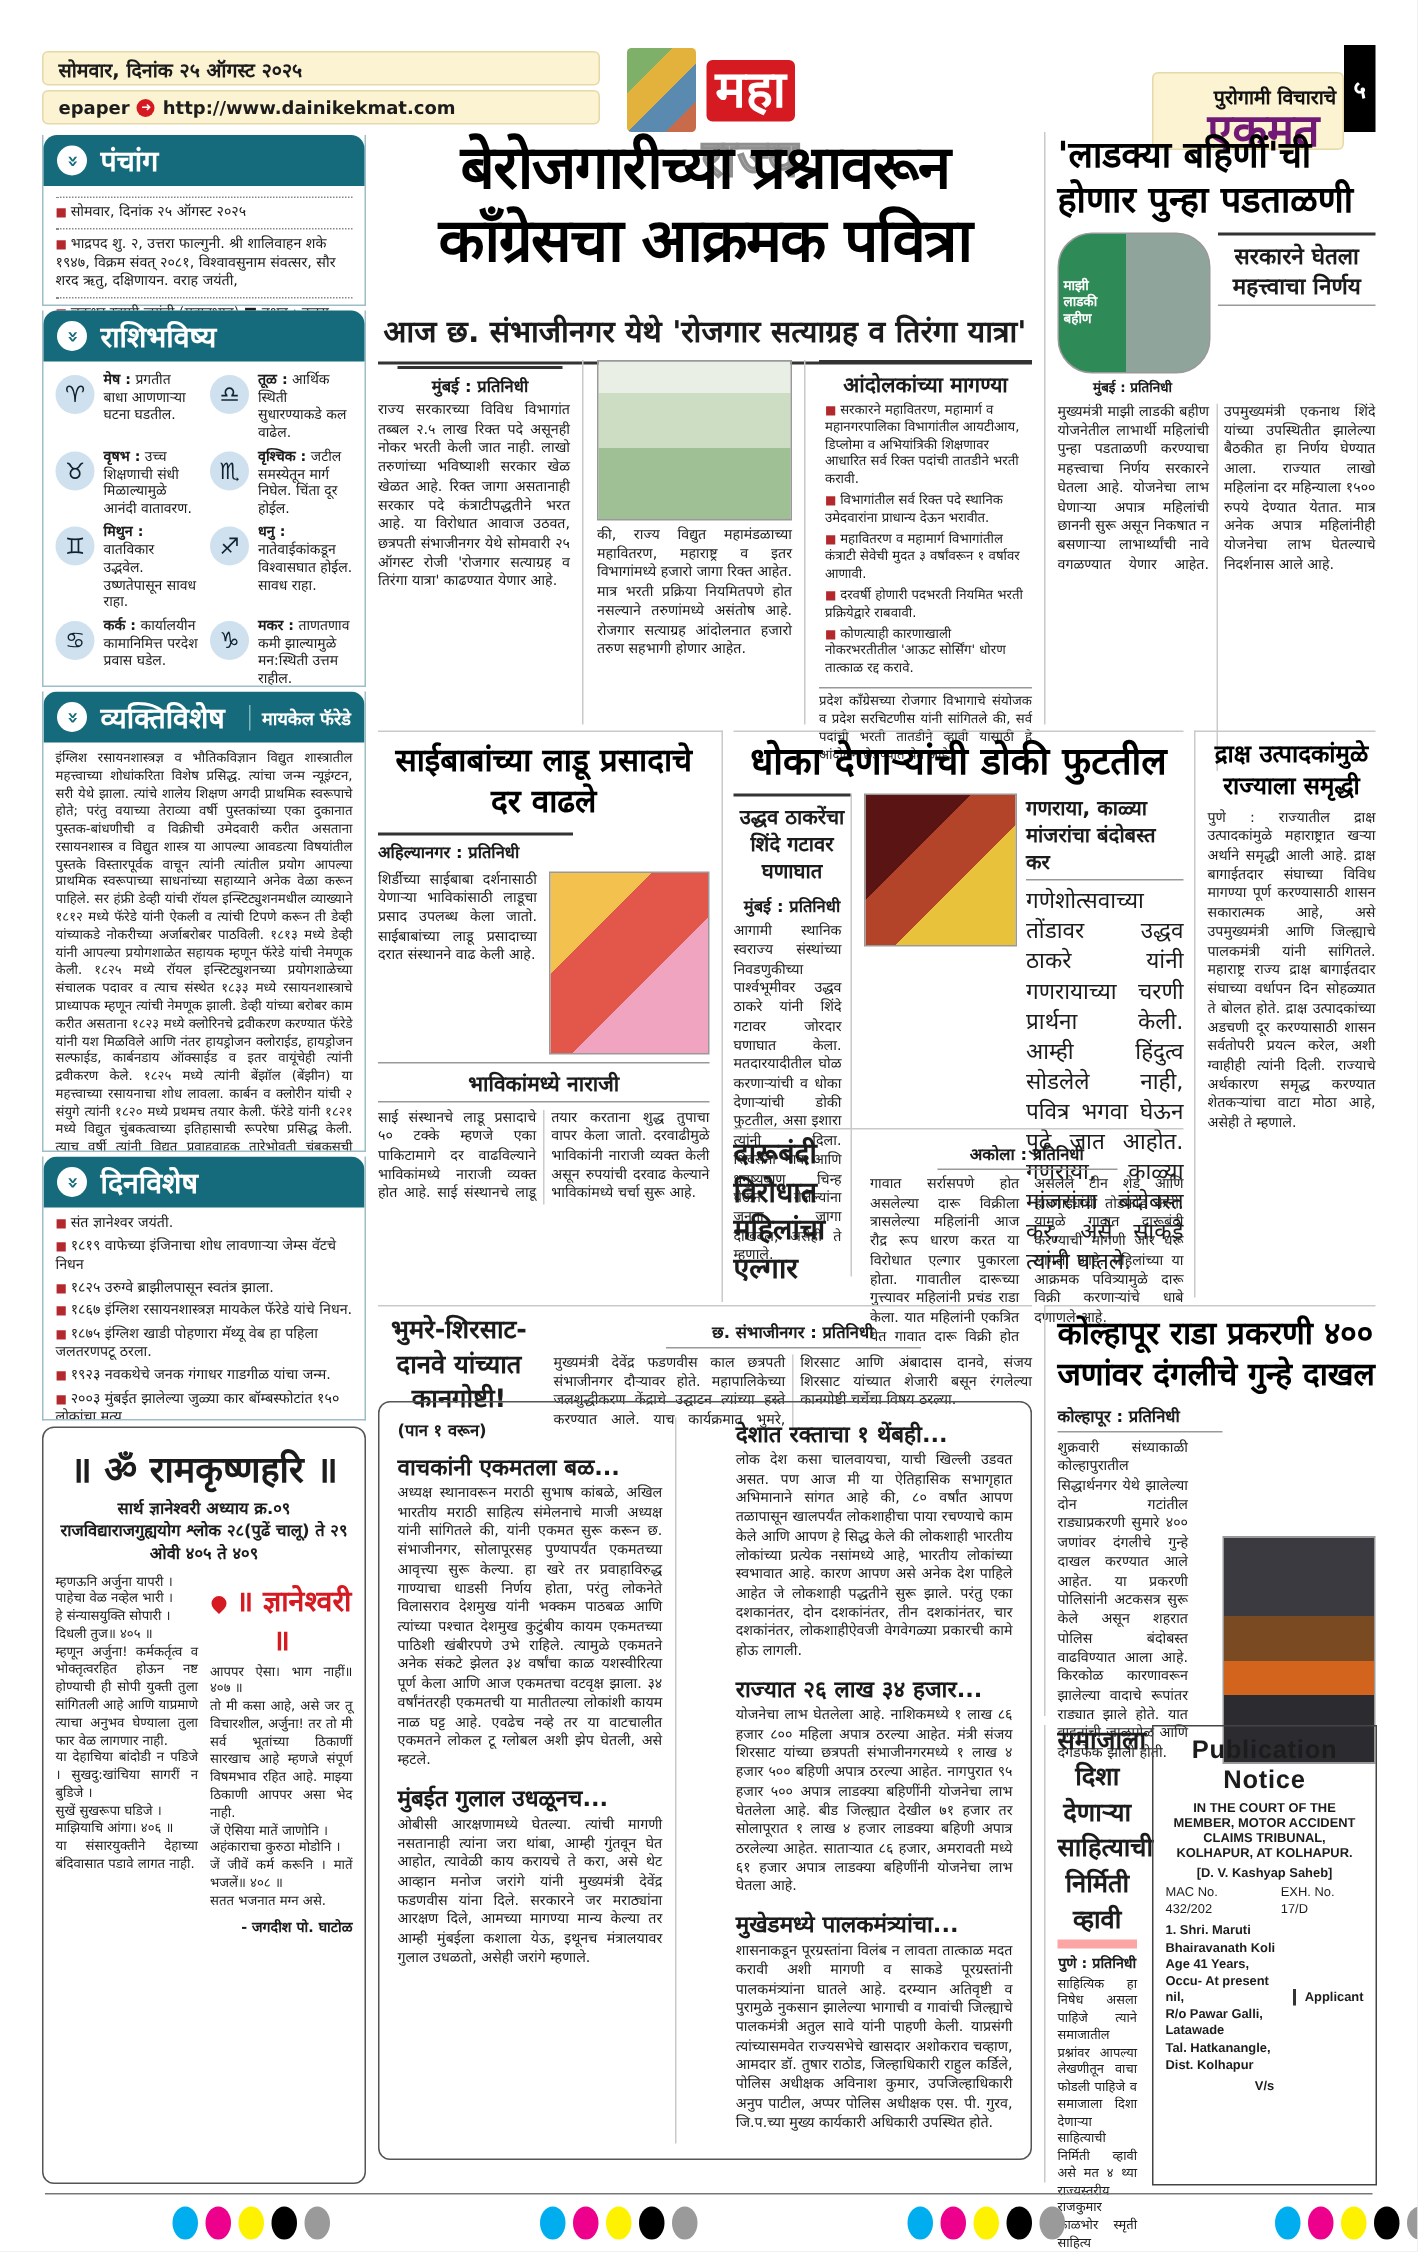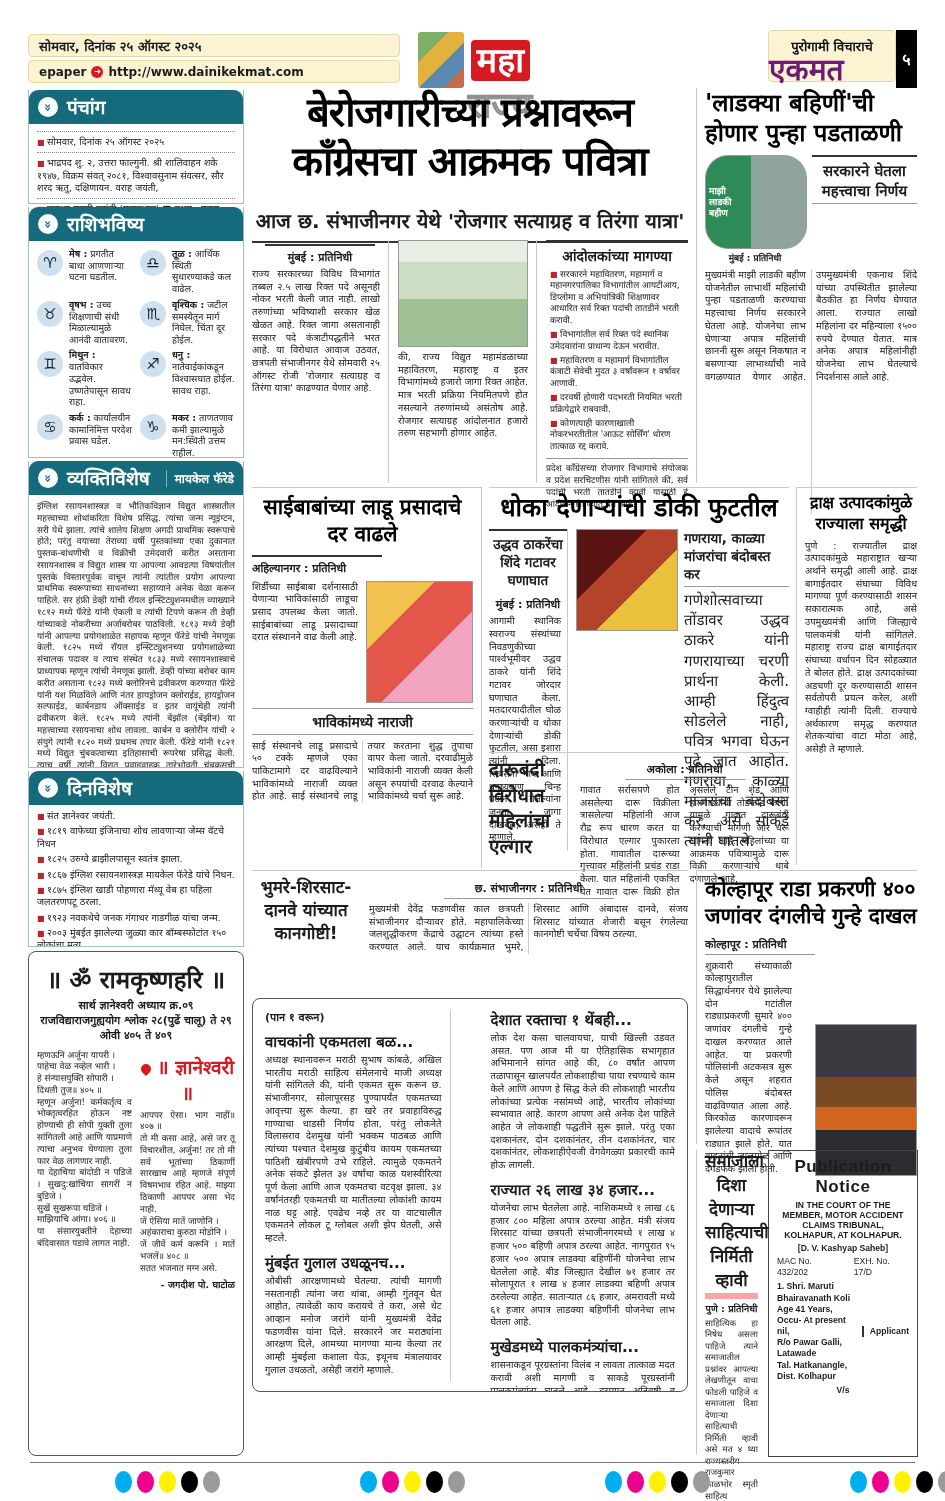--- a/index.html
+++ b/index.html
@@ -82,21 +82,21 @@
   <div class="abs cream m-url" style="left:28px;top:60px;width:372px;height:23px;">
     <span>epaper</span>
     <span class="red-dot">➜</span>
     <span>http://www.dainikekmat.com</span>
   </div>
   <div class="abs logo-collage" style="left:418px;top:32px;width:46px;height:56px;"></div>
   <div class="abs" style="left:468px;top:40px;height:44px;display:flex;align-items:center;flex-direction:column;">
     <span class="logo-maha">महा</span>
       <span class="logo-rajya">राज्य</span>
   </div>
-  <div class="abs cream" style="left:768px;top:30px;width:128px;height:52px;padding-top:6px;">
+  <div class="abs cream" style="left:768px;top:48px;width:128px;height:52px;padding-top:6px;padding-left:36px;">
     <div class="tagline">पुरोगामी विचाराचे</div>
     <div class="brand">एकमत</div>
   </div>
   <div class="abs pagenum" style="left:896px;top:30px;width:21px;height:58px;">५</div>
 
   <div class="abs teal-box" style="left:28px;top:90px;width:216px;height:114px;">
     <div class="teal-head">
       <span class="chev">
           <span>»</span>
         </span>
@@ -305,21 +305,21 @@
   </div>
 
   <div class="abs" style="left:252px;top:870px;width:436px;height:102px;border-top:1px solid #c9c9c9;padding-top:5px;display:flex;gap:9px;">
     <div style="width:108px;font-weight:bold;font-size:17px;text-align:center;line-height:1.35;">भुमरे-शिरसाट-दानवे यांच्यात कानगोष्टी!</div>
     <div style="flex:1;">
       <div class="byline2" style="width:170px;">छ. संभाजीनगर : प्रतिनिधी</div>
       <div class="tiny cols2">मुख्यमंत्री देवेंद्र फडणवीस काल छत्रपती संभाजीनगर दौऱ्यावर होते. महापालिकेच्या जलशुद्धीकरण केंद्राचे उद्घाटन त्यांच्या हस्ते करण्यात आले. याच कार्यक्रमात भुमरे, शिरसाट आणि अंबादास दानवे, संजय शिरसाट यांच्यात शेजारी बसून रंगलेल्या कानगोष्टी चर्चेचा विषय ठरल्या.</div>
     </div>
   </div>
 
-  <div class="abs contbox" style="left:252px;top:998px;width:436px;height:394px;overflow:hidden;">
+  <div class="abs contbox" style="left:252px;top:934px;width:436px;height:506px;overflow:hidden;">
     <div style="display:flex;gap:12px;height:100%;">
       <div style="flex:1;" class="vr">
         <div style="font-weight:bold;font-size:11px;">(पान १ वरून)</div>
         <div class="conthead">वाचकांनी एकमतला बळ...</div>
         <div class="tiny" style="padding-right:8px;">अध्यक्ष स्थानावरून मराठी सुभाष कांबळे, अखिल भारतीय मराठी साहित्य संमेलनाचे माजी अध्यक्ष यांनी सांगितले की, यांनी एकमत सुरू करून छ. संभाजीनगर, सोलापूरसह पुण्यापर्यंत एकमतच्या आवृत्त्या सुरू केल्या. हा खरे तर प्रवाहाविरुद्ध गाण्याचा धाडसी निर्णय होता, परंतु लोकनेते विलासराव देशमुख यांनी भक्कम पाठबळ आणि त्यांच्या पश्चात देशमुख कुटुंबीय कायम एकमतच्या पाठिशी खंबीरपणे उभे राहिले. त्यामुळे एकमतने अनेक संकटे झेलत ३४ वर्षांचा काळ यशस्वीरित्या पूर्ण केला आणि आज एकमतचा वटवृक्ष झाला. ३४ वर्षांनंतरही एकमतची या मातीतल्या लोकांशी कायम नाळ घट्ट आहे. एवढेच नव्हे तर या वाटचालीत एकमतने लोकल टू ग्लोबल अशी झेप घेतली, असे म्हटले.</div>
         <div class="conthead">मुंबईत गुलाल उधळूनच...</div>
         <div class="tiny" style="padding-right:8px;">ओबीसी आरक्षणामध्ये घेतल्या. त्यांची मागणी नसतानाही त्यांना जरा थांबा, आम्ही गुंतवून घेत आहोत, त्यावेळी काय करायचे ते करा, असे थेट आव्हान मनोज जरांगे यांनी मुख्यमंत्री देवेंद्र फडणवीस यांना दिले. सरकारने जर मराठ्यांना आरक्षण दिले, आमच्या मागण्या मान्य केल्या तर आम्ही मुंबईला कशाला येऊ, इथूनच मंत्रालयावर गुलाल उधळतो, असेही जरांगे म्हणाले.</div>
       </div>
       <div style="flex:1;margin-left:28px;">
         <div class="conthead" style="margin-top:0;">देशात रक्ताचा १ थेंबही...</div>

